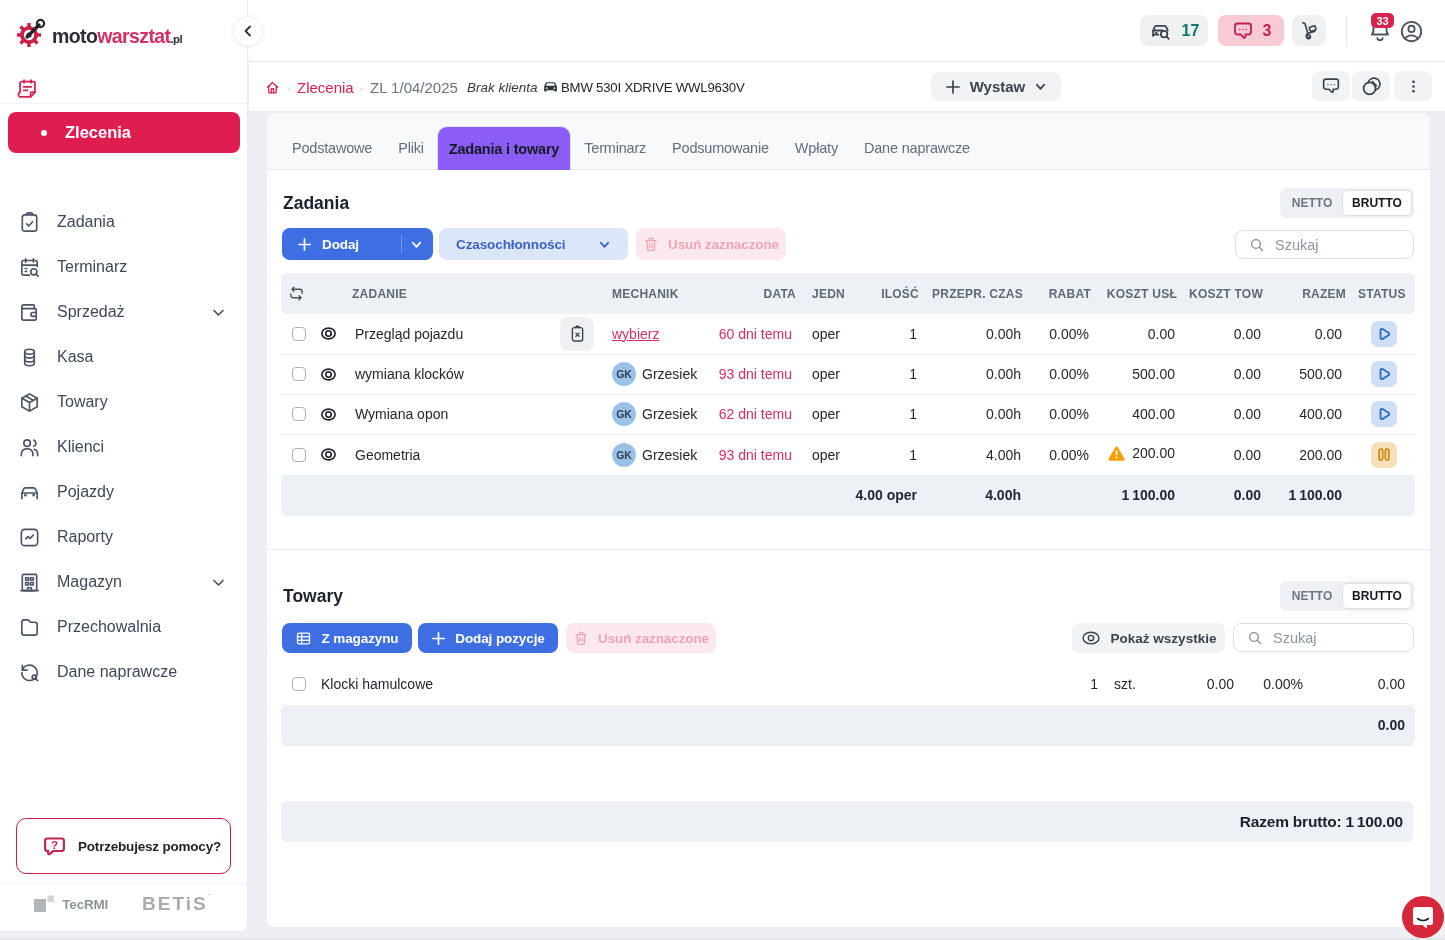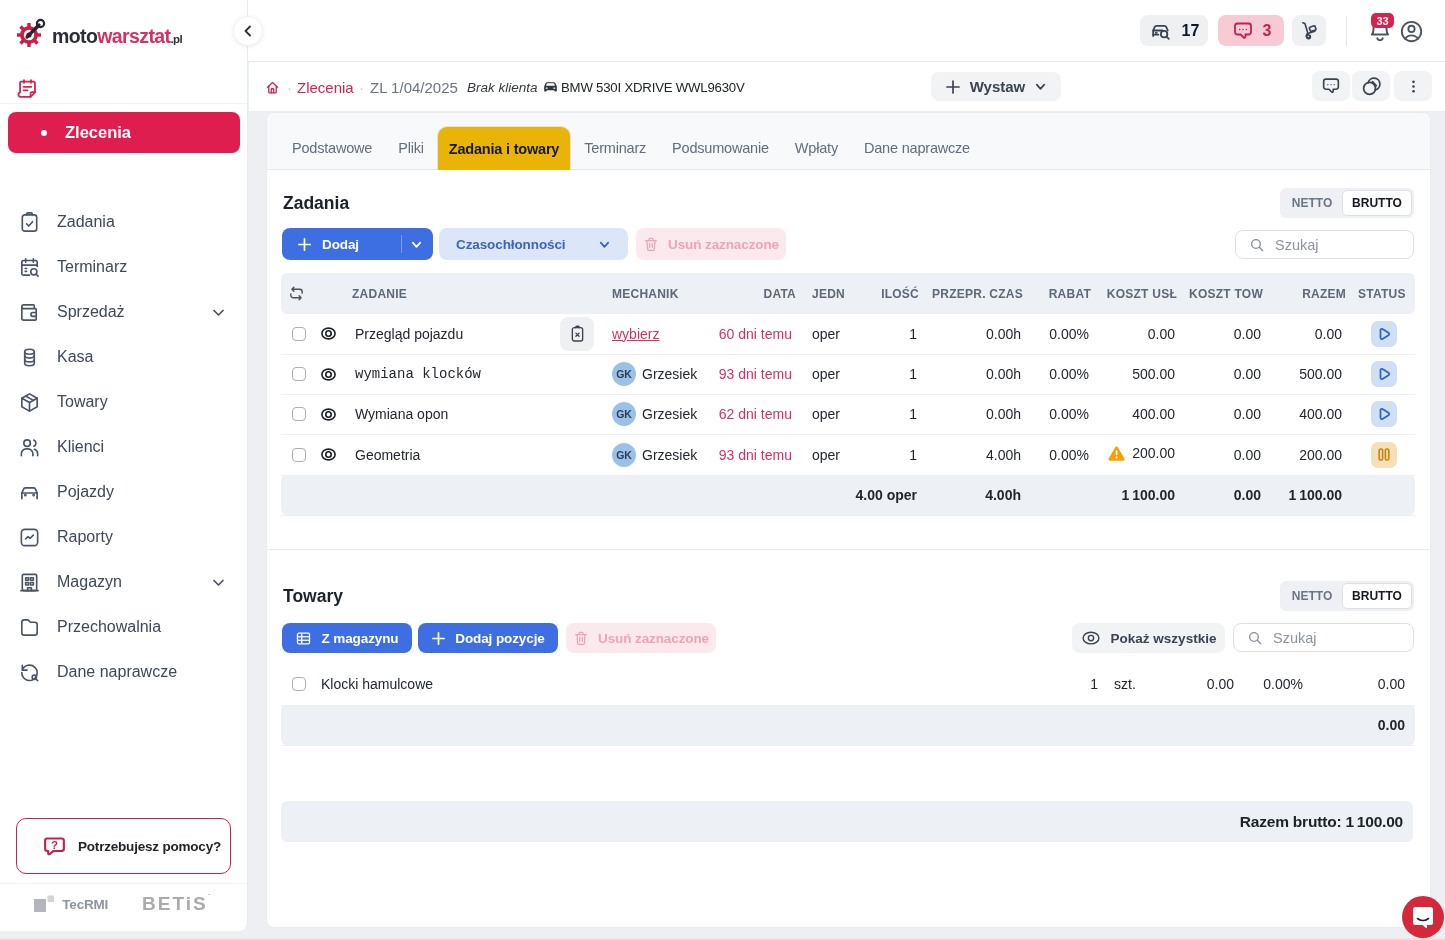--- a/index.html
+++ b/index.html
@@ -4,21 +4,21 @@
 <title>motowarsztat</title>
 <style>
   * { margin:0; padding:0; box-sizing:border-box; }
   html,body { width:1445px; height:940px; overflow:hidden; }
   body { font-family:"Liberation Sans", sans-serif; background:#edeff2; position:relative; color:#212529; }
   .abs { position:absolute; }
   svg { display:block; }
 
   
   #topbar { position:absolute; left:0; top:0; width:1445px; height:62px; background:#fff; border-bottom:1px solid #e7e9ec; }
-  .tpill { position:absolute; top:15px; height:31px; border-radius:8px; display:flex; align-items:center; justify-content:center; gap:8px; font-size:16px; font-weight:700; color:#0f172a; }
+  .tpill { position:absolute; top:15px; height:31px; border-radius:8px; display:flex; align-items:center; justify-content:center; gap:8px; font-size:16px; font-weight:700; color:#0f766e; }
 
   
   #sidebar { position:absolute; left:0; top:0; width:248px; height:931px; background:#fff; border-right:1px solid #e9ecef; border-radius:0 0 8px 0; z-index:5; }
   #logo { position:absolute; left:17px; top:18px; display:flex; align-items:flex-end; }
   #logotext { font-size:19.5px; font-weight:700; letter-spacing:-0.6px; color:#2b2e38; margin-left:5px; }
   #logotext .red { color:#d53063; }
   #logotext .pl { font-size:11.5px; }
   #collapse { position:absolute; left:233px; top:16px; width:30px; height:30px; border-radius:50%; background:#fff; border:1px solid #f1f3f5; box-shadow:0 1px 4px rgba(0,0,0,.08); display:flex; align-items:center; justify-content:center; z-index:6; }
   #side-divider { position:absolute; left:0; top:103px; width:247px; height:1px; background:#f1f3f5; }
   #zlec { position:absolute; left:8px; top:112px; width:232px; height:41px; background:#df1e50; border-radius:8px; color:#fff; font-size:16.5px; font-weight:700; display:flex; align-items:center; }
@@ -34,21 +34,21 @@
   
   #crumb { position:absolute; left:249px; top:62px; width:1196px; height:50px; background:#fff; border-bottom:1px solid #ecedf0; }
   .crumbitem { position:absolute; top:0; height:50px; display:flex; align-items:center; font-size:15px; }
   .dotsep { color:#c3c9d0; font-size:15px; }
 
   .gbtn { background:#f1f3f5; border-radius:8px; display:flex; align-items:center; justify-content:center; font-size:15px; font-weight:700; color:#3b4350; white-space:nowrap; }
 
   
   #contentbg { position:absolute; left:249px; top:112px; width:1196px; height:828px; background:#edeff2; }
   .tabi { height:44px; display:flex; align-items:center; font-size:14.5px; color:#626e7c; padding:0 13px; letter-spacing:-0.2px; white-space:nowrap; }
-  #tab-active { background:#eab308; border:1px solid #e2e5e9; border-bottom:none; border-radius:10px 10px 0 0; color:#141b24; font-weight:700; padding:0 11px; }
+  #tab-active { background:#8b5cf6; border:1px solid #e2e5e9; border-bottom:none; border-radius:10px 10px 0 0; color:#141b24; font-weight:700; padding:0 11px; }
   #card { position:absolute; left:266px; top:112px; width:1165px; height:816px; background:#fff; border:1px solid #e9ecef; border-radius:8px; }
   #tabstrip { position:absolute; left:0; top:0; width:1163px; height:57px; background:#f8f9fa; border-bottom:1px solid #e6e9ec; border-radius:8px 8px 0 0; }
 
   h2.sec { font-size:17.5px; font-weight:700; color:#1c222b; }
   .toggle { position:absolute; width:134px; height:30px; background:#eef0f3; border-radius:6px; display:flex; padding:2px; font-size:12px; font-weight:700; }
   .toggle .netto { flex:1; display:flex; align-items:center; justify-content:center; color:#6b7684; }
   .toggle .brutto { width:70px; display:flex; align-items:center; justify-content:center; background:#fff; border:1px solid #dde1e6; border-radius:5px; color:#14181f; }
 
   .btn { height:32px; border-radius:8px; display:flex; align-items:center; font-size:13.5px; font-weight:700; letter-spacing:-0.1px; }
   .btn-blue { background:#3d6fe3; color:#fff; }
@@ -246,21 +246,21 @@
     <tr style="height:40px;">
       <td>
             <div class="cbx" style="margin-left:11px;"></div>
           </td>
       <td>
             <svg style="margin-left:5px;" width="15" height="13" viewBox="0 0 15 13" fill="none" stroke="#1b2027" stroke-width="1.6">
               <ellipse cx="7.5" cy="6.5" rx="6.6" ry="5.4"></ellipse>
               <circle cx="7.5" cy="6.5" r="2.7"></circle>
             </svg>
           </td>
-      <td style="padding-left:11px;font-family:Liberation Mono, monospace;">wymiana klocków</td>
+      <td style="padding-left:11px;">wymiana klocków</td>
       <td></td>
       <td style="padding-left:8px;">
             <span style="display:flex; align-items:center; gap:6px;"><span class="avatar">GK</span>Grzesiek</span>
           </td>
       <td class="num red" style="padding-right:4px;">93 dni temu</td>
       <td style="padding-left:16px;">oper</td>
       <td class="num" style="padding-right:4px;">1</td>
       <td class="num" style="padding-right:4px;">0.00h</td>
       <td class="num" style="padding-right:4px;">0.00%</td>
       <td class="num" style="padding-right:4px;">500.00</td>

